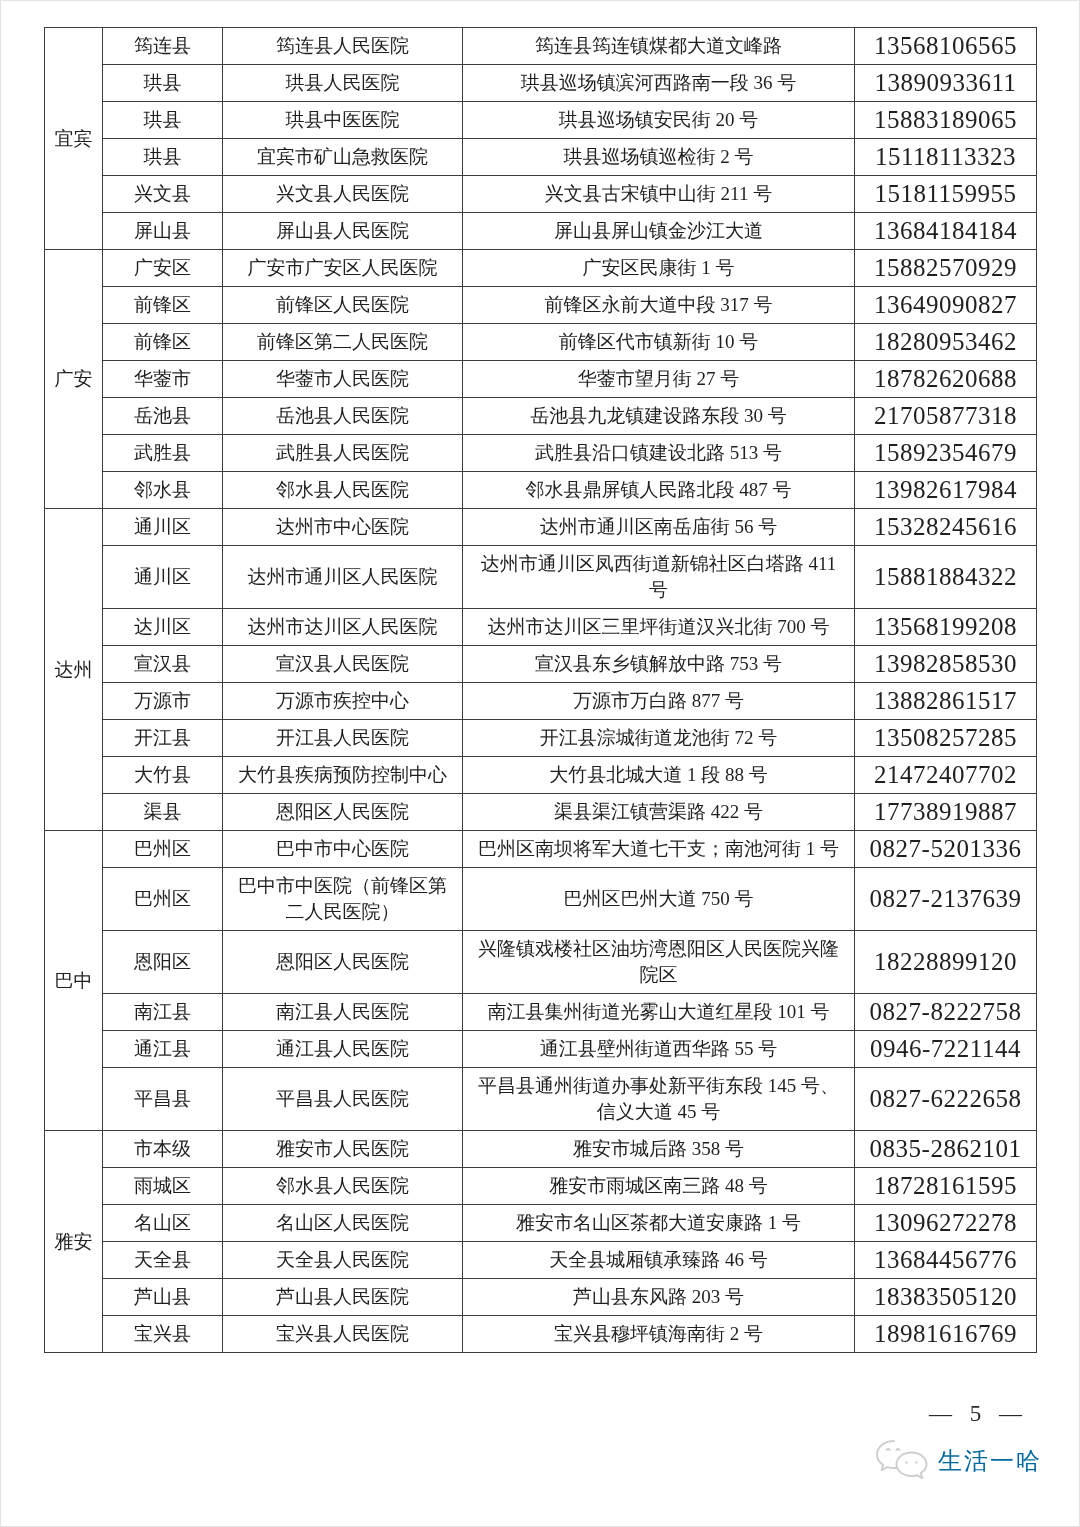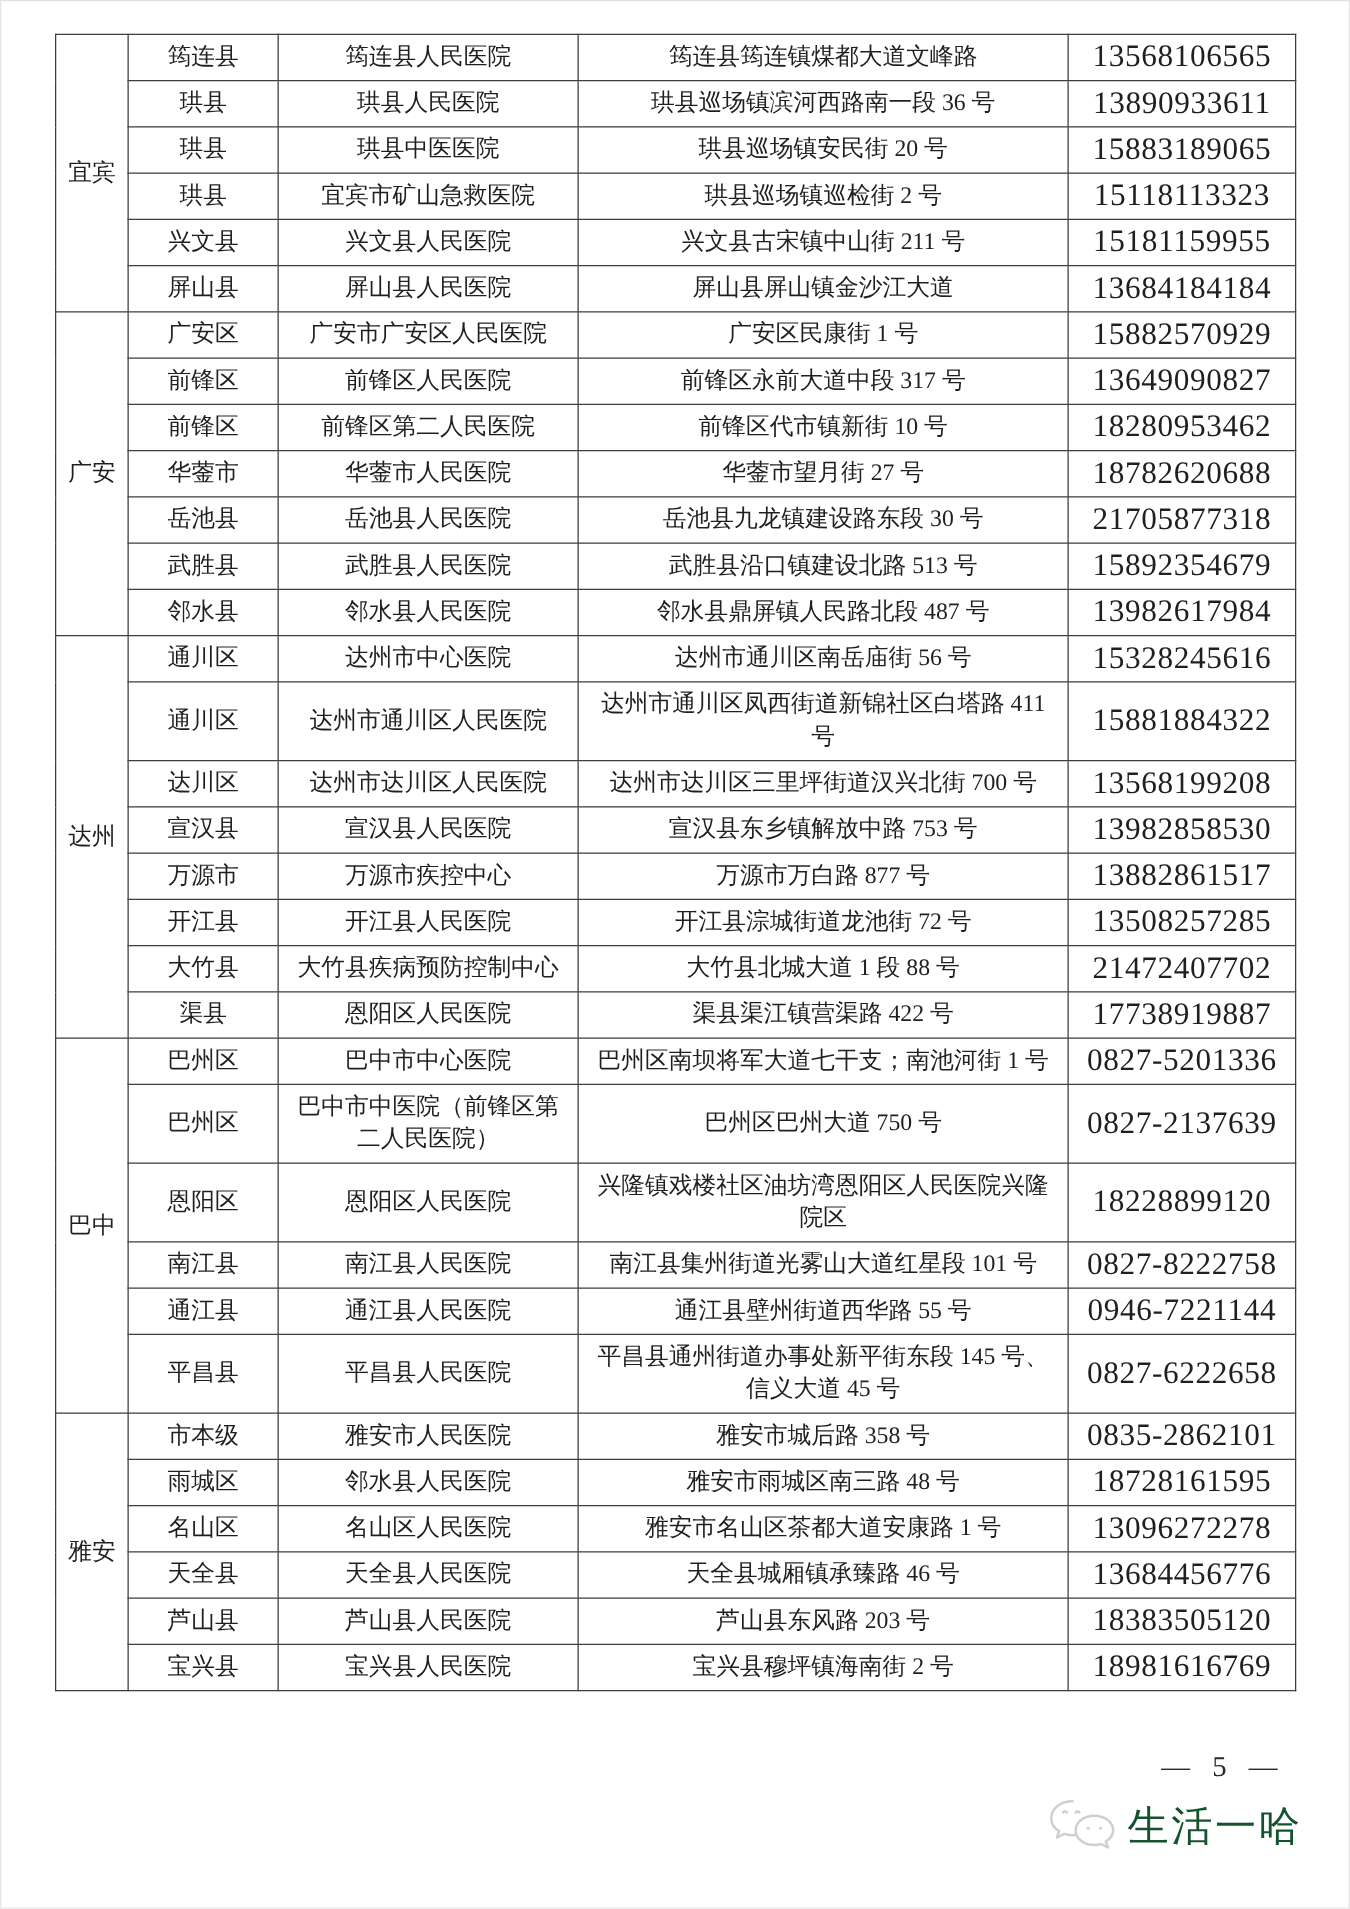--- a/index.html
+++ b/index.html
@@ -62,23 +62,23 @@
     position: absolute;
     top: 1438px;
     right: 38px;
     display: flex;
     align-items: center;
     gap: 8px;
     color: #d2d2d2;
     user-select: none;
   }
   .watermark .wm-text {
-    font-size: 33px;
+    font-size: 24px;
     letter-spacing: 2px;
-    color: #14532d;
+    color: #0369a1;
     font-family: "Liberation Serif", "DejaVu Serif", serif;
   }
   .watermark .wm-icon svg { display: block; }
 </style>
 </head>
 <body>
 
 <div class="sheet">
 
   <table class="hospital-table">

